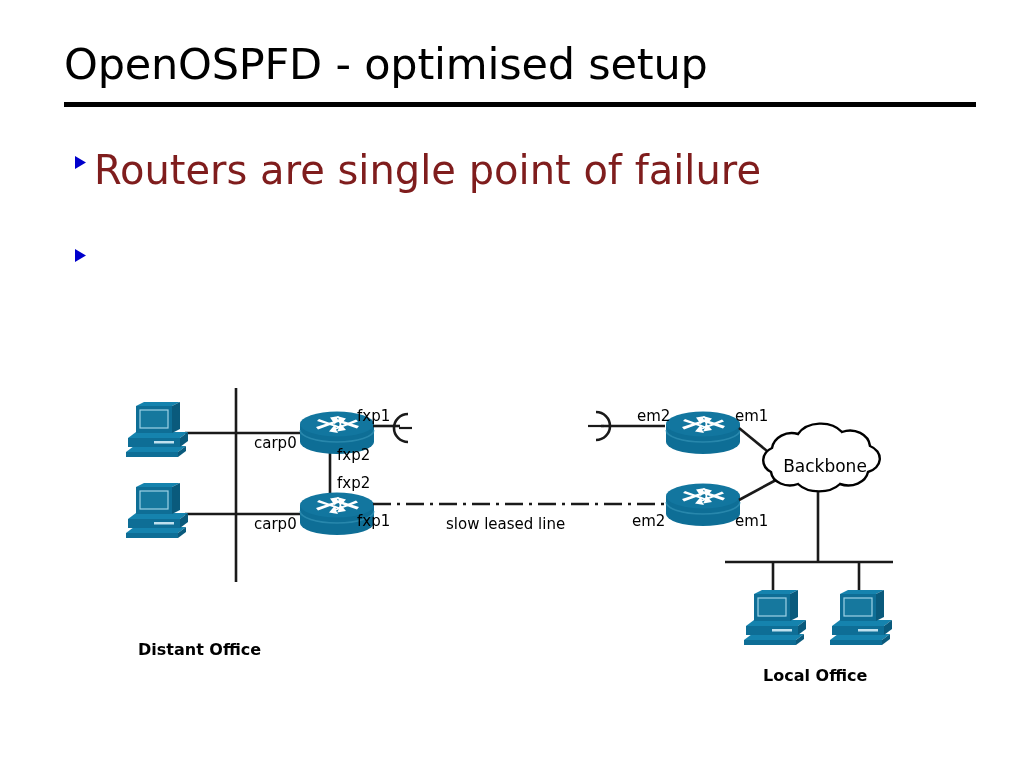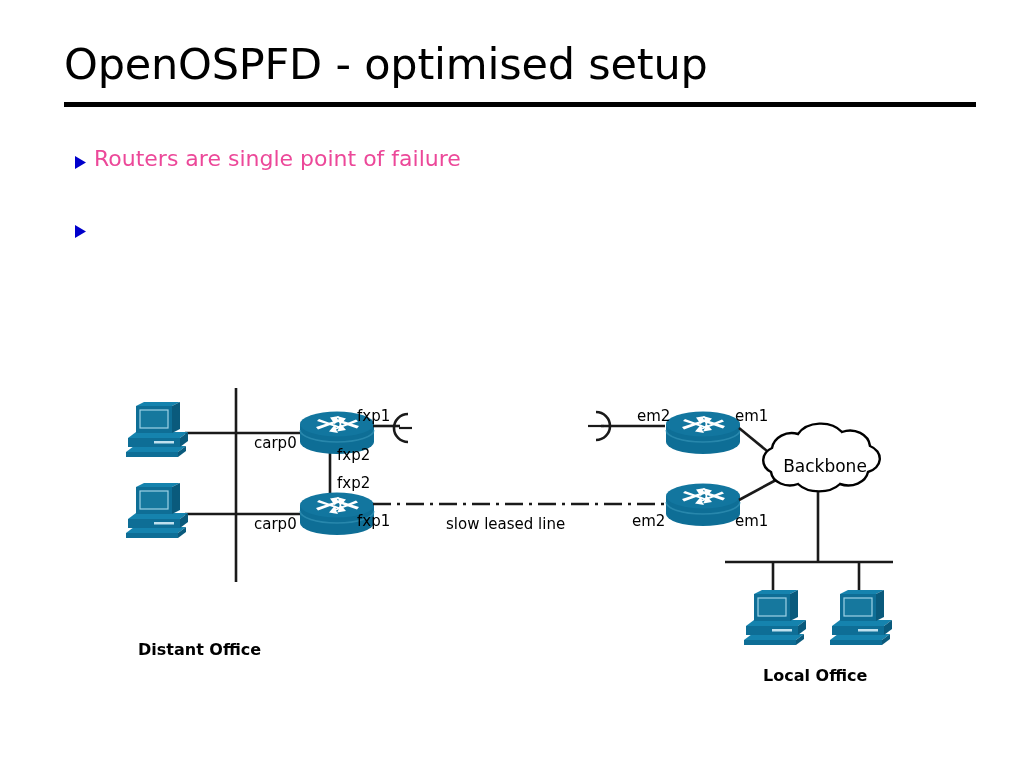--- a/index.html
+++ b/index.html
@@ -63,23 +63,23 @@
   }
   .bullet-marker {
     width: 20px;
     min-width: 20px;
     padding-top: 11px;
     line-height: 0;
   }
   .bullet-marker svg { display: block; }
   .bullet-text {
     font-family: "DejaVu Sans", "Liberation Sans", sans-serif;
-    font-size: 22px;
+    font-size: 40px;
     line-height: 1.32;
-    color: #ec4899;
+    color: #7f1d1d;
     max-width: 780px;
   }
 
   
   .diagram {
     position: absolute;
     left: 0px;
     top: 370px;
     width: 1024px;
     height: 340px;

